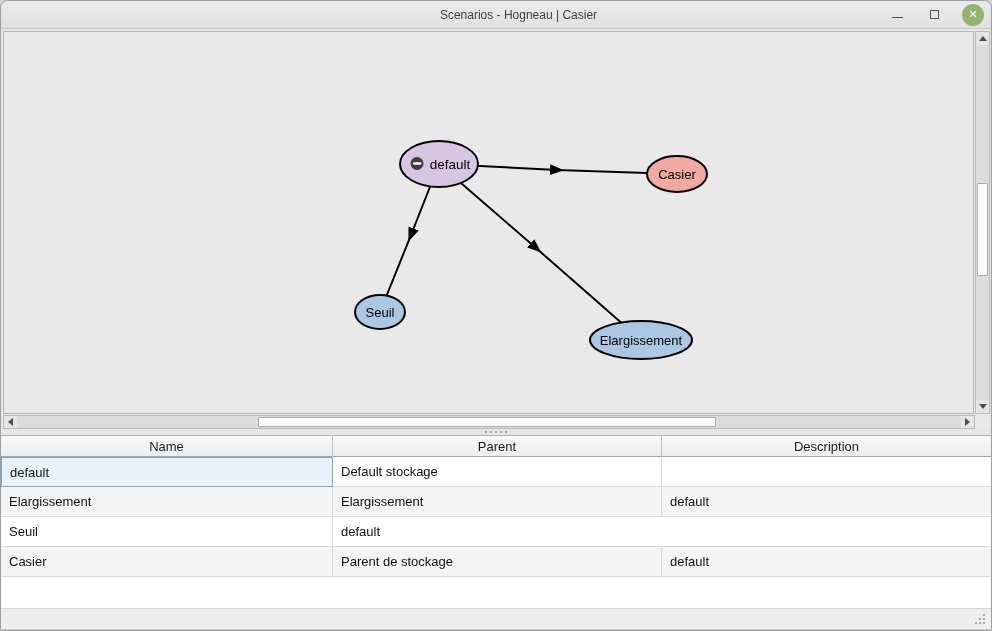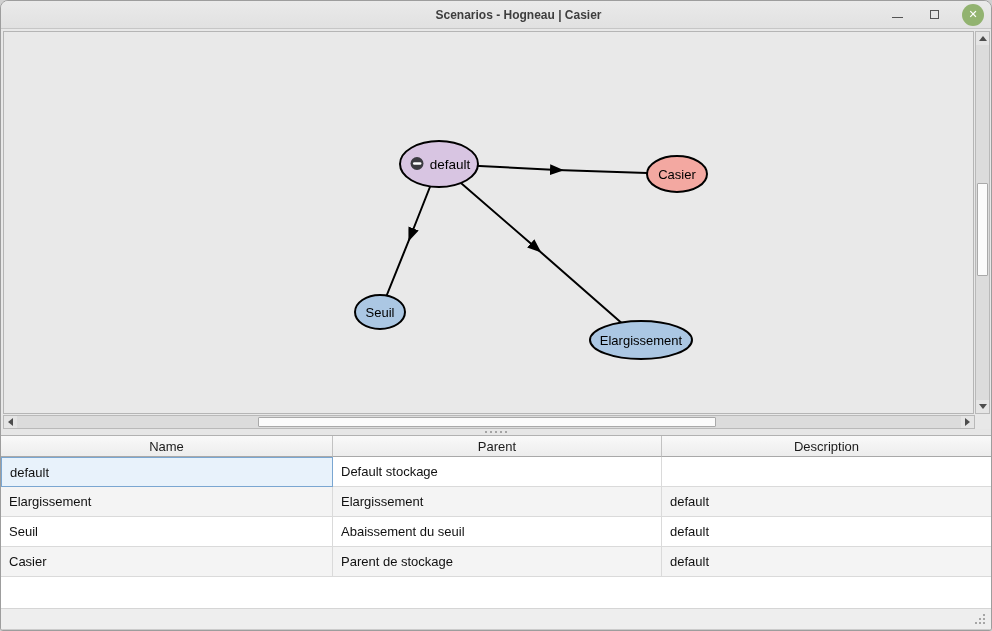--- a/index.html
+++ b/index.html
@@ -5,21 +5,21 @@
   html,body{margin:0;padding:0;background:#d0d0d0;}
   .window{
     width:992px;height:631px;box-sizing:border-box;
     border:1px solid #9d9d9d;border-radius:8px 8px 3px 3px;overflow:hidden;
     background:#e8e8e8;display:flex;flex-direction:column;
     font-family:"Liberation Sans","DejaVu Sans",sans-serif;
   }
   
   .titlebar{height:27px;flex:none;background:linear-gradient(#eaeaea,#e1e1e1);
     border-bottom:1px solid #c6c6c6;display:flex;align-items:center;position:relative;}
-  .title{position:absolute;left:0;right:0;text-align:center;font-weight:bold;
+  .title{position:absolute;left:0;right:0;text-align:center;font-weight:normal;
     font-size:12px;color:#3e3e3e;padding-left:45px;}
   .win-controls{margin-left:auto;display:flex;align-items:center;gap:19px;
     padding-right:7px;z-index:1;}
   .btn-hit{display:flex;align-items:center;justify-content:center;width:18px;height:22px;}
   .glyph-min{width:11px;height:1.5px;background:#545454;margin-top:6px;}
   .glyph-max{width:9px;height:9px;border:1.5px solid #545454;box-sizing:border-box;}
   .btn-close{width:22px;height:22px;border-radius:50%;display:flex;align-items:center;
     justify-content:center;color:#ffffff;font-size:11px;font-weight:bold;}
   
   .canvas-wrap{position:relative;height:400px;flex:none;background:#e8e8e8;}
@@ -178,21 +178,20 @@
     </div>
 
     <div class="trow alt">
       <div class="td col-name">Elargissement</div>
       <div class="td col-desc">Elargissement</div>
       <div class="td col-parent">default</div>
     </div>
 
     <div class="trow">
       <div class="td col-name">Seuil</div>
-      <div class="td col-desc">Abaissement du seuil</div>
       <div class="td col-parent">default</div>
     </div>
 
     <div class="trow alt">
       <div class="td col-name">Casier</div>
       <div class="td col-desc">Parent de stockage</div>
       <div class="td col-parent">default</div>
     </div>
 
     <div class="tfill"></div>

